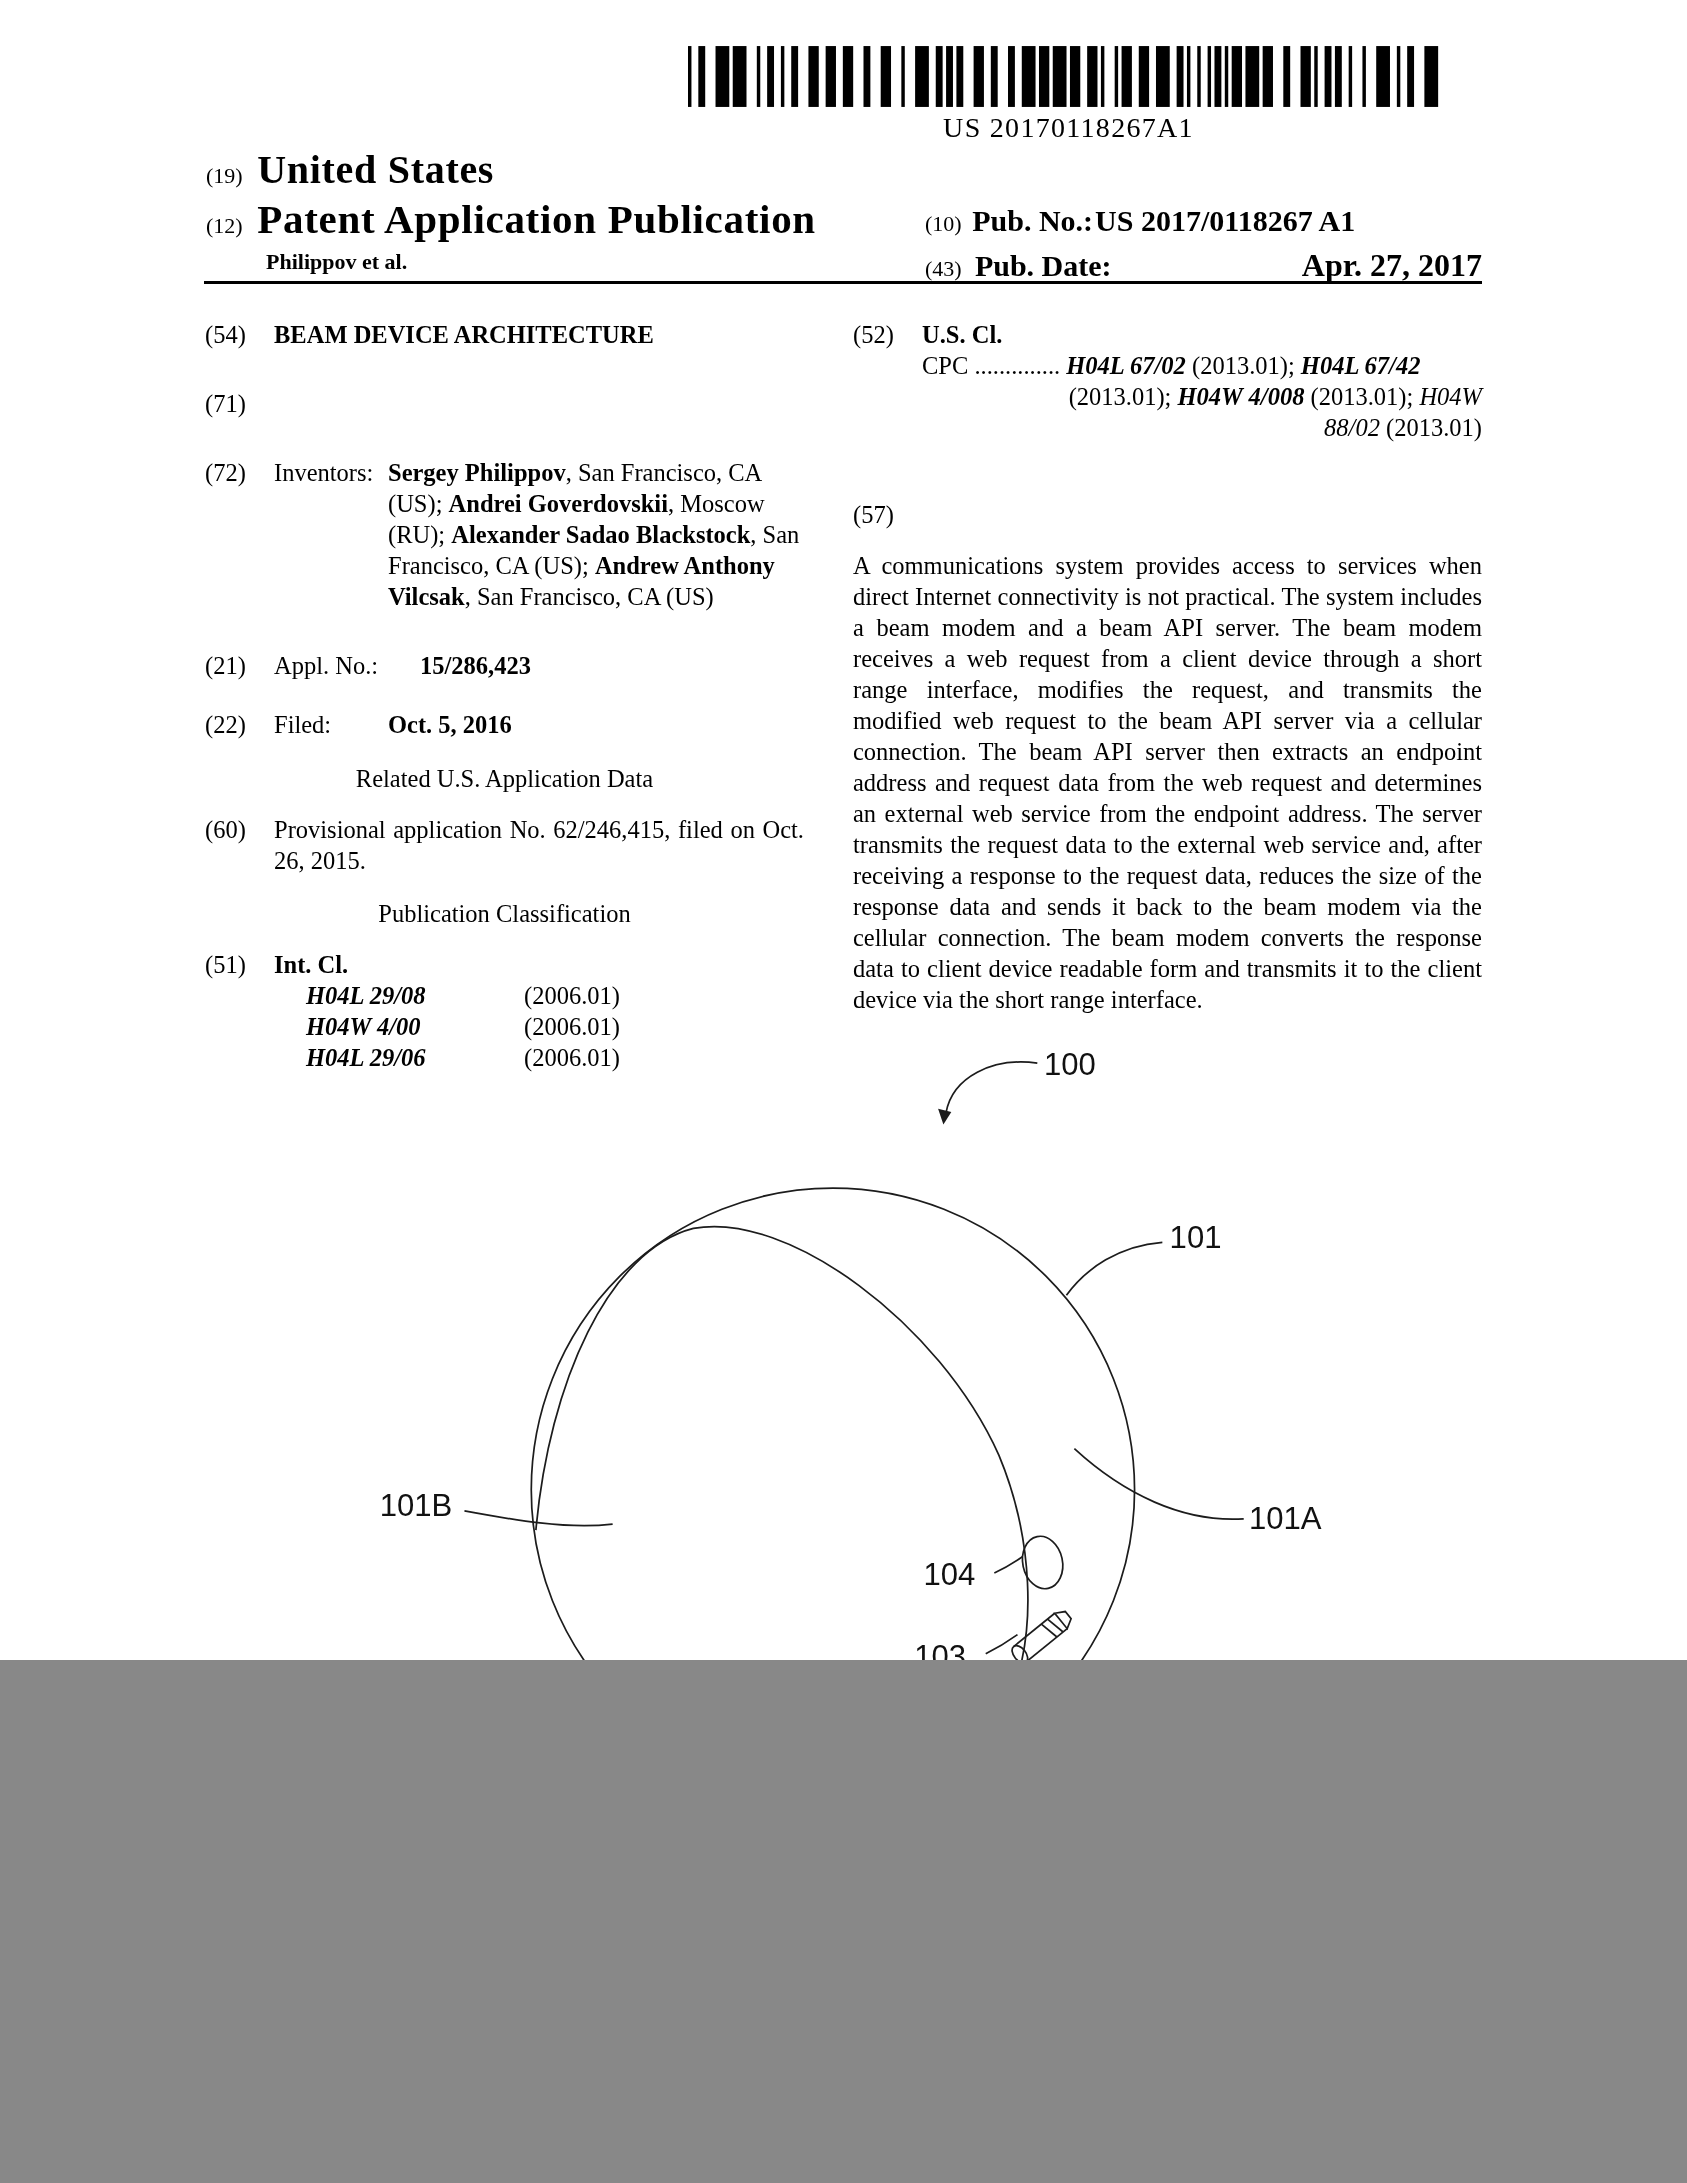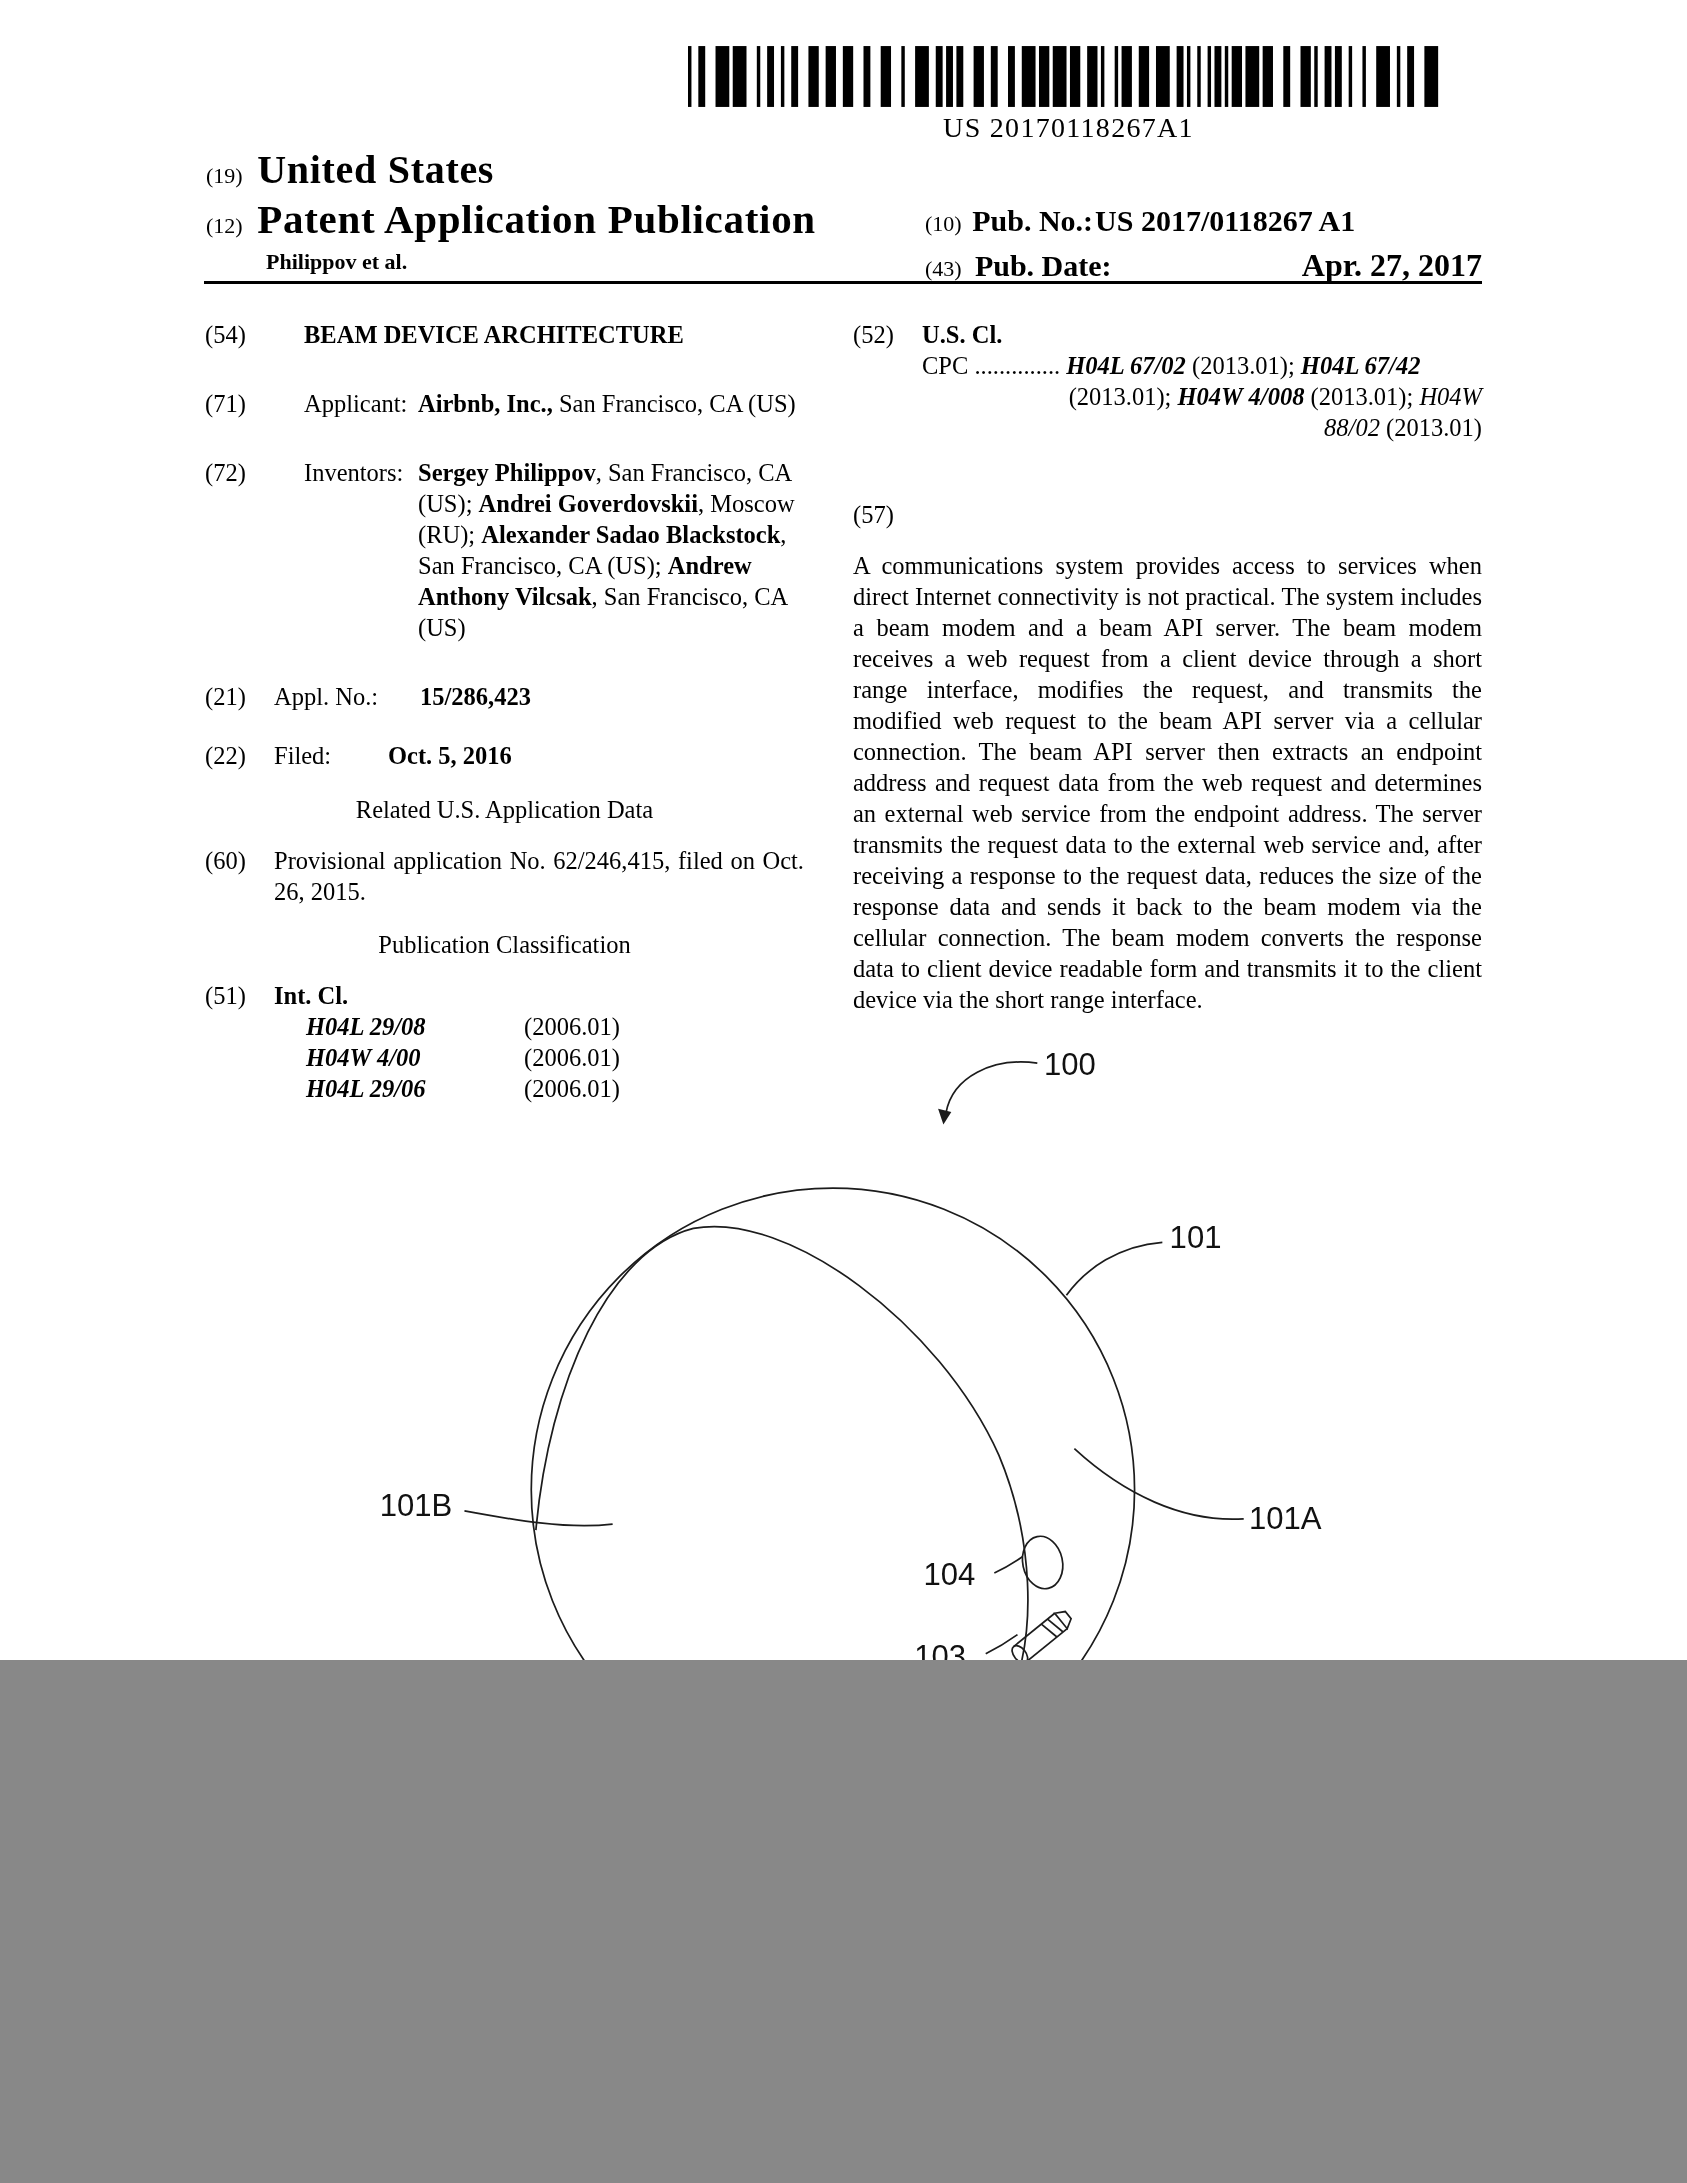--- a/index.html
+++ b/index.html
@@ -24,21 +24,21 @@
   .pubdate-row{display:flex;align-items:baseline;justify-content:space-between;margin-top:13.2px;}
   .pubdateval{font-size:32px;font-weight:bold;}
   .rule{position:absolute;left:204px;top:281px;width:1278px;height:2.6px;background:#000;}
   
   .col-left{position:absolute;left:205px;top:319px;width:599px;font-size:24.5px;line-height:31px;}
   .col-right{position:absolute;left:853px;top:319px;width:629px;font-size:24.5px;line-height:31px;}
   .entry{display:grid;grid-template-columns:69px 1fr;}
   .b{font-weight:bold;}
   .inner{display:grid;grid-template-columns:114px 1fr;}
   .inner-wide{display:grid;grid-template-columns:146px 1fr;}
-  .mb-xl{margin-bottom:38px;gap:30px;}
+  .mb-xl{margin-bottom:38px;}
   .mb-l{margin-bottom:28px;}
   .mb-m{margin-bottom:22.5px;}
   .center-head{text-align:center;font-weight:normal;margin:6.6px 0 20px 0;}
   .just{text-align:justify;}
   .iclass{display:grid;grid-template-columns:218px 1fr;padding-left:32px;}
   .code{font-weight:bold;font-style:italic;}
   .cpc{margin-left:69px;}
   .cpc .r{text-align:right;}
   .abstract-head{margin-top:56px;margin-bottom:20px;}
   .abstract-head .ah{display:block;text-align:center;font-weight:bold;letter-spacing:0.7px;}
@@ -138,24 +138,20 @@
   <div class="rule"></div>
 
   <div class="col-left">
     <div class="entry mb-xl">
       <span>(54)</span>
       <span class="b">BEAM DEVICE ARCHITECTURE</span>
     </div>
 
     <div class="entry mb-xl">
       <span>(71)</span>
-      <span class="inner">
-        <span>Applicant:</span>
-        <span><span style="font-weight: bold;">Airbnb, Inc.,</span><span> San Francisco, CA (US)</span></span>
-      </span>
     </div>
 
     <div class="entry mb-xl">
       <span>(72)</span>
       <span class="inner">
         <span>Inventors:</span>
         <span><span style="font-weight: bold;">Sergey Philippov</span><span>, San Francisco, CA (US); </span><span style="font-weight: bold;">Andrei Goverdovskii</span><span>, Moscow (RU); </span><span style="font-weight: bold;">Alexander Sadao Blackstock</span><span>, San Francisco, CA (US); </span><span style="font-weight: bold;">Andrew Anthony Vilcsak</span><span>, San Francisco, CA (US)</span></span>
       </span>
     </div>
 

